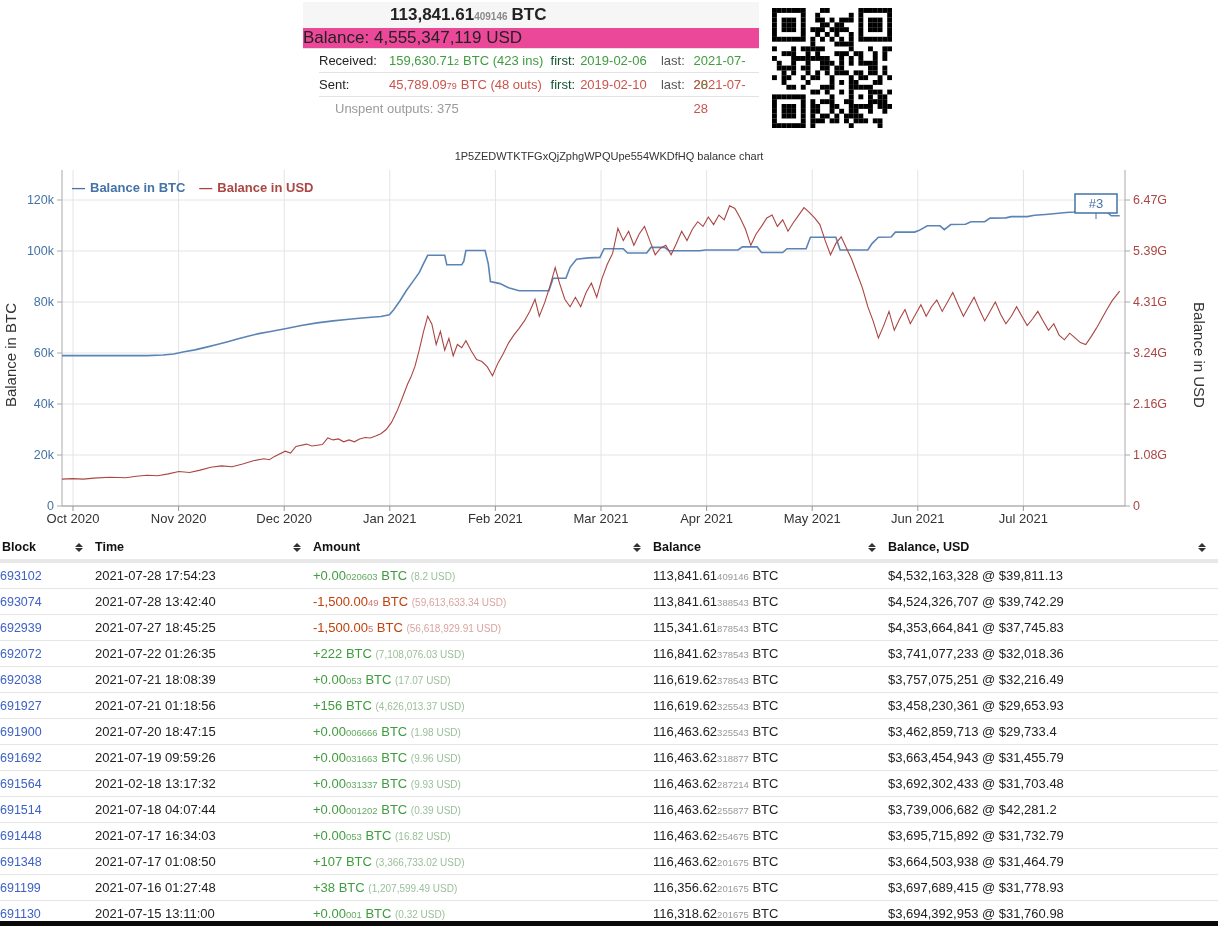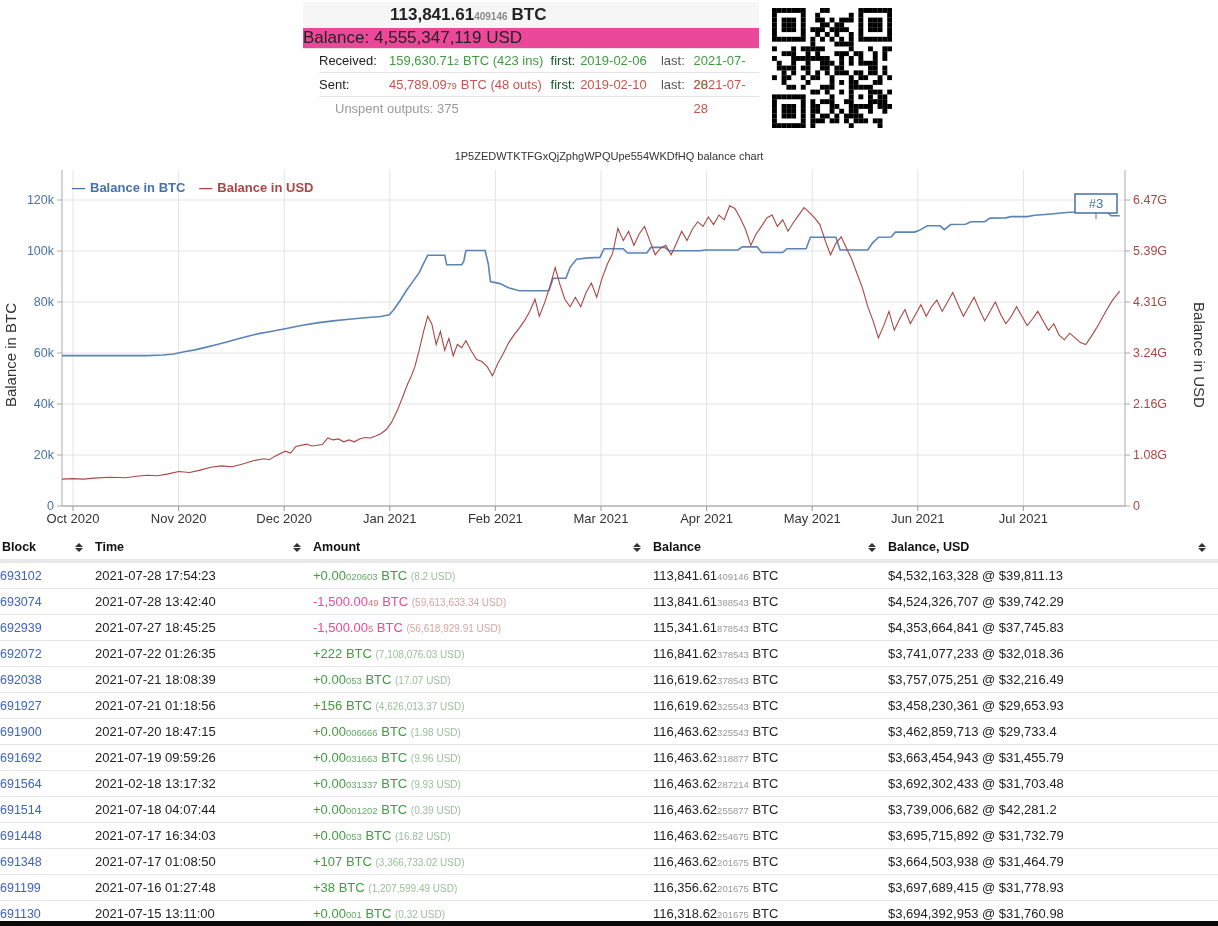--- a/index.html
+++ b/index.html
@@ -45,21 +45,21 @@
   .sort i.d{border-top:4px solid #333;}
   table.tx td{height:25px;border-bottom:1px solid #e6e6e6;padding:0;font-size:13px;vertical-align:middle;white-space:nowrap;overflow:hidden;}
   td.c0{padding-left:10px;}
   td.c0 a{color:#3e62c4;text-decoration:none;font-size:12.5px;cursor:pointer;}
   .am{font-size:13px;}
   .asub{font-size:9.5px;}
   .ausd{font-size:10px;}
   .in .am,.in .aunit{color:#3f9c3f;}
   .in .asub{color:#63ac63;}
   .in .ausd{color:#9abf9a;}
-  .out .am,.out .aunit{color:#ec4899;margin-top:36px;}
+  .out .am,.out .aunit{color:#c2410c;margin-top:36px;}
   .out .asub{color:#cf7570;}
   .out .ausd{color:#d8a49f;}
   .bm{color:#222;}
   .bsb{font-size:9.5px;color:#999;}
   .busd{color:#222;margin-top:16px;}
 
   .footer-bar{position:absolute;left:0;bottom:0;width:100%;height:5px;background:#0a0a0a;}
 </style>
 </head>
 <body>

